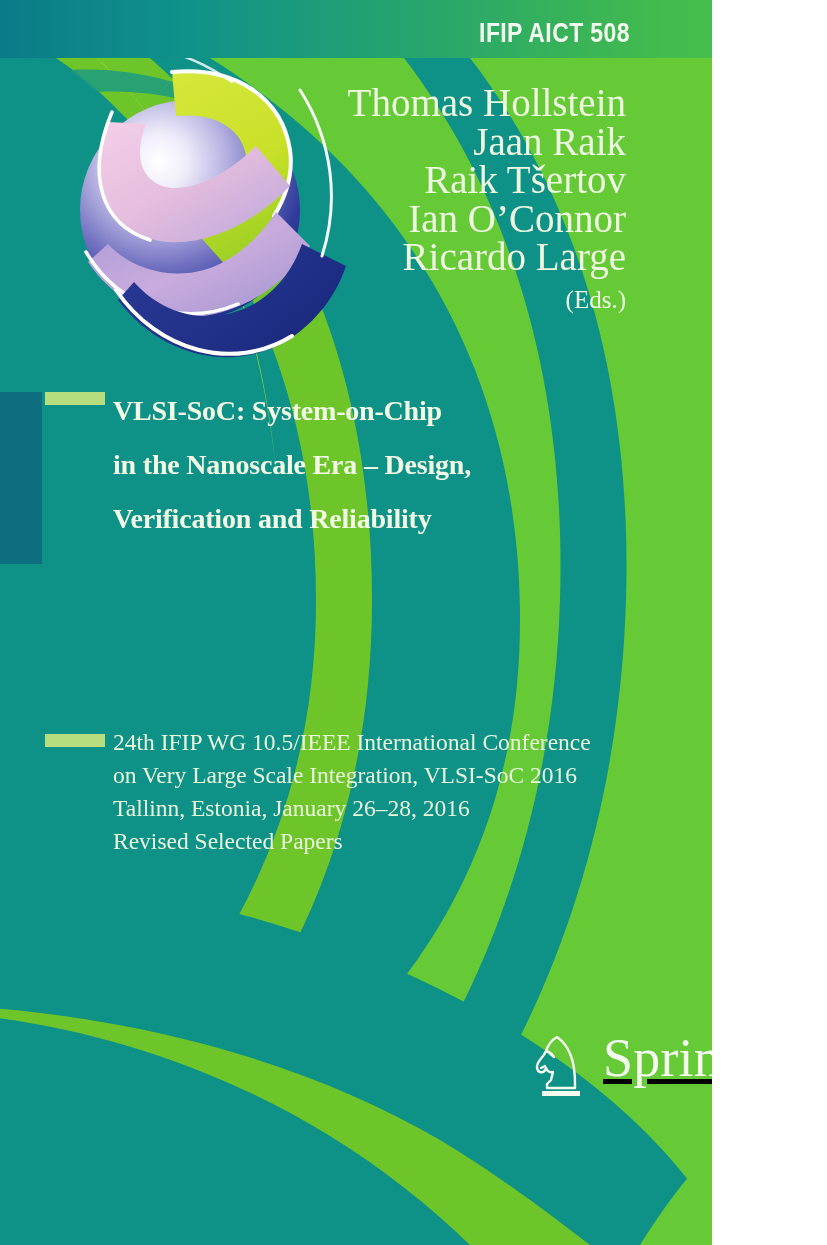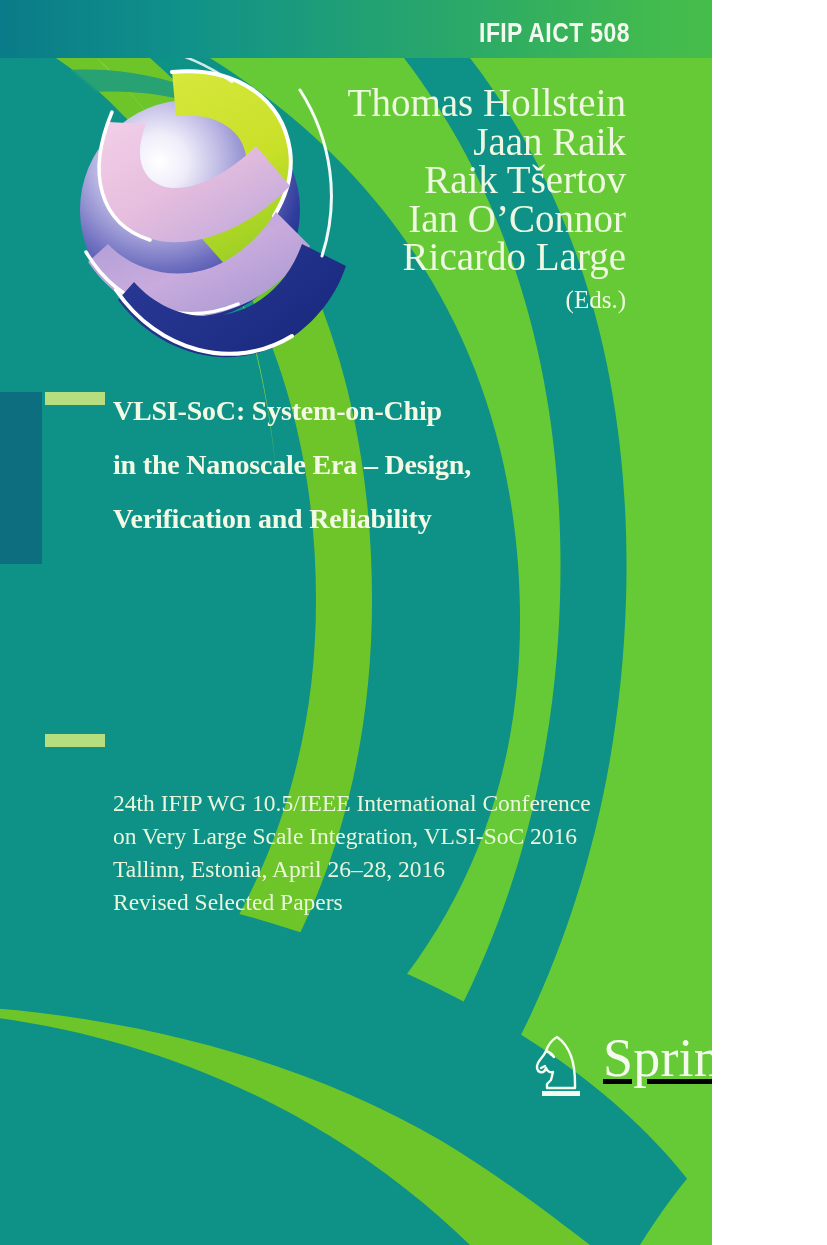--- a/index.html
+++ b/index.html
@@ -83,21 +83,21 @@
     font-size: 28px;
     font-weight: bold;
     line-height: 54px;
     white-space: nowrap;
     letter-spacing: -0.2px;
   }
 
   .subtitle-block {
     position: absolute;
     left: 113px;
-    top: 787px;
+    top: 726px;
     width: 700px;
     z-index: 20;
   }
   .subtitle-line {
     color: #eaf6dc;
     font-size: 23.5px;
     line-height: 33px;
     white-space: nowrap;
   }
 
@@ -346,21 +346,21 @@
 
   <div class="title-block">
     <div class="title-line">VLSI-SoC: System-on-Chip</div>
     <div class="title-line">in the Nanoscale Era – Design,</div>
     <div class="title-line">Verification and Reliability</div>
   </div>
 
   <div class="subtitle-block">
     <div class="subtitle-line">24th IFIP WG 10.5/IEEE International Conference</div>
     <div class="subtitle-line">on Very Large Scale Integration, VLSI-SoC 2016</div>
-    <div class="subtitle-line">Tallinn, Estonia, April 26–28, 2016</div>
+    <div class="subtitle-line">Tallinn, Estonia, January 26–28, 2016</div>
     <div class="subtitle-line">Revised Selected Papers</div>
   </div>
 
   <div class="springer-logo">
     <svg class="springer-knight" viewBox="0 0 62 70" xmlns="http://www.w3.org/2000/svg">
       <g fill="none" stroke="#f4fbee" stroke-width="2.4" stroke-linejoin="round" stroke-linecap="round">
         <path d="M 30 7
                  C 25 10, 21 15, 19 21
                  C 17 26, 13 29, 11 33
                  C 9 37, 10 41, 13 42

